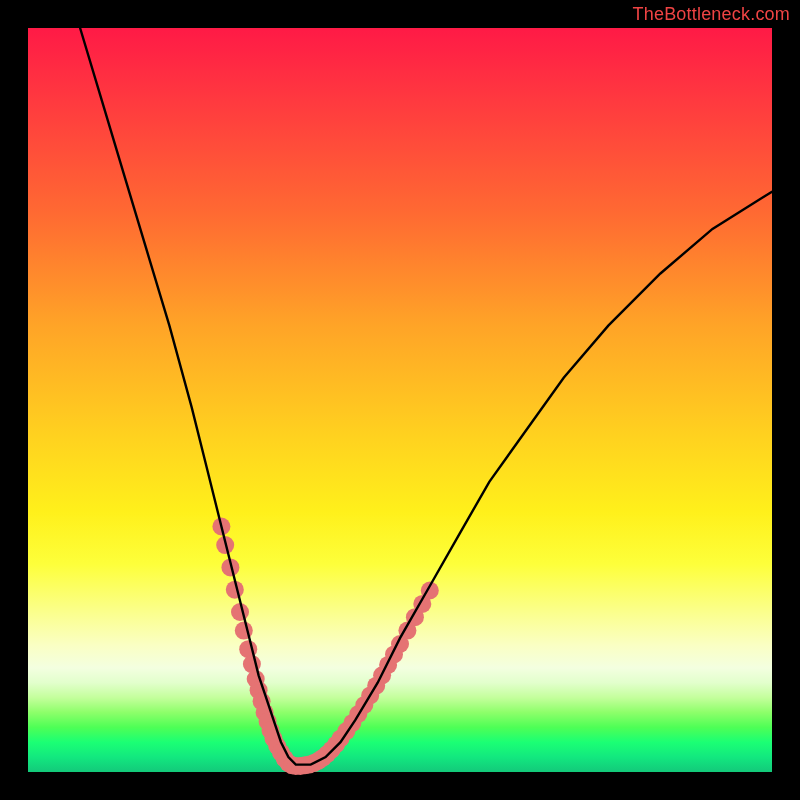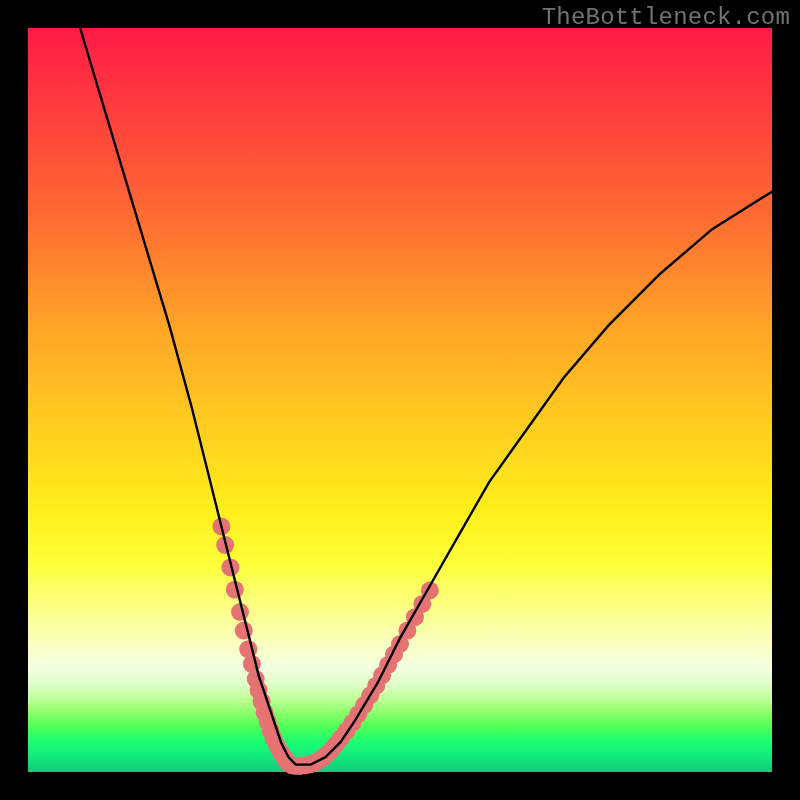--- a/index.html
+++ b/index.html
@@ -43,26 +43,25 @@
       #4eff56 94%,
       #1bff74 96%,
       #12e87f 98%,
       #13c97a 100%
     );
   }
   .watermark {
     position: absolute;
     top: 4px;
     right: 10px;
-    color: #737373;
-    font-size: 24px;
+    color: #ef4444;
+    font-size: 18px;
     font-weight: 500;
     letter-spacing: 0.2px;
     user-select: none;
-    font-family: Liberation Mono, monospace;
   }
   svg.curve {
     position: absolute;
     top: 0;
     left: 0;
     width: 744px;
     height: 744px;
     overflow: visible;
   }
 </style>

